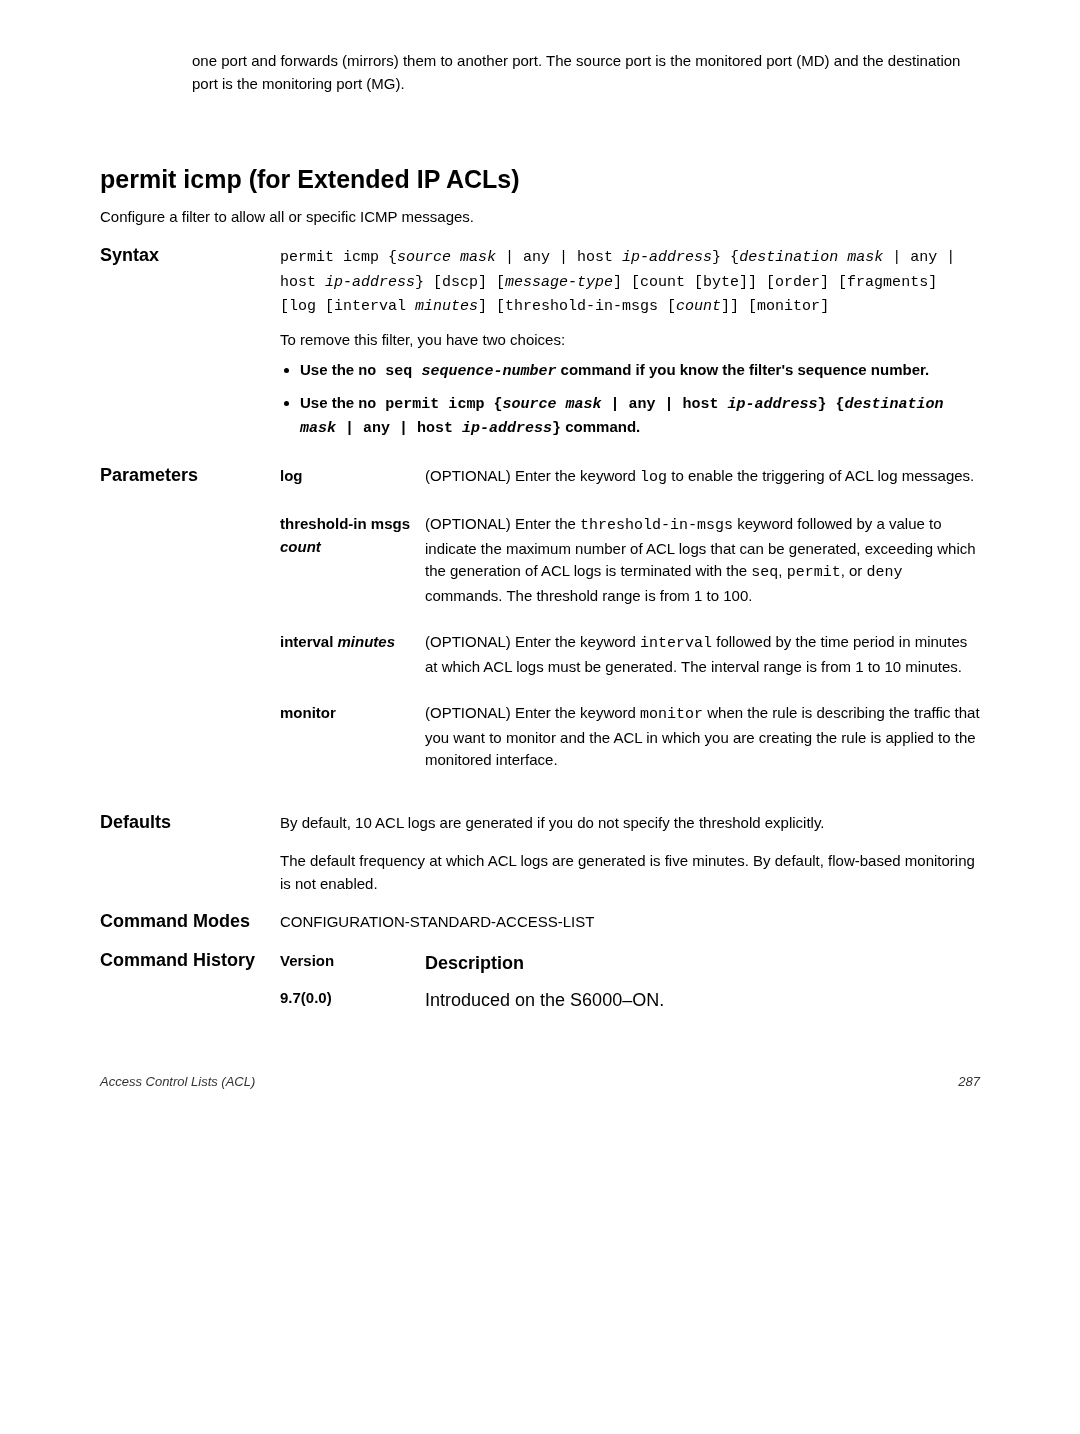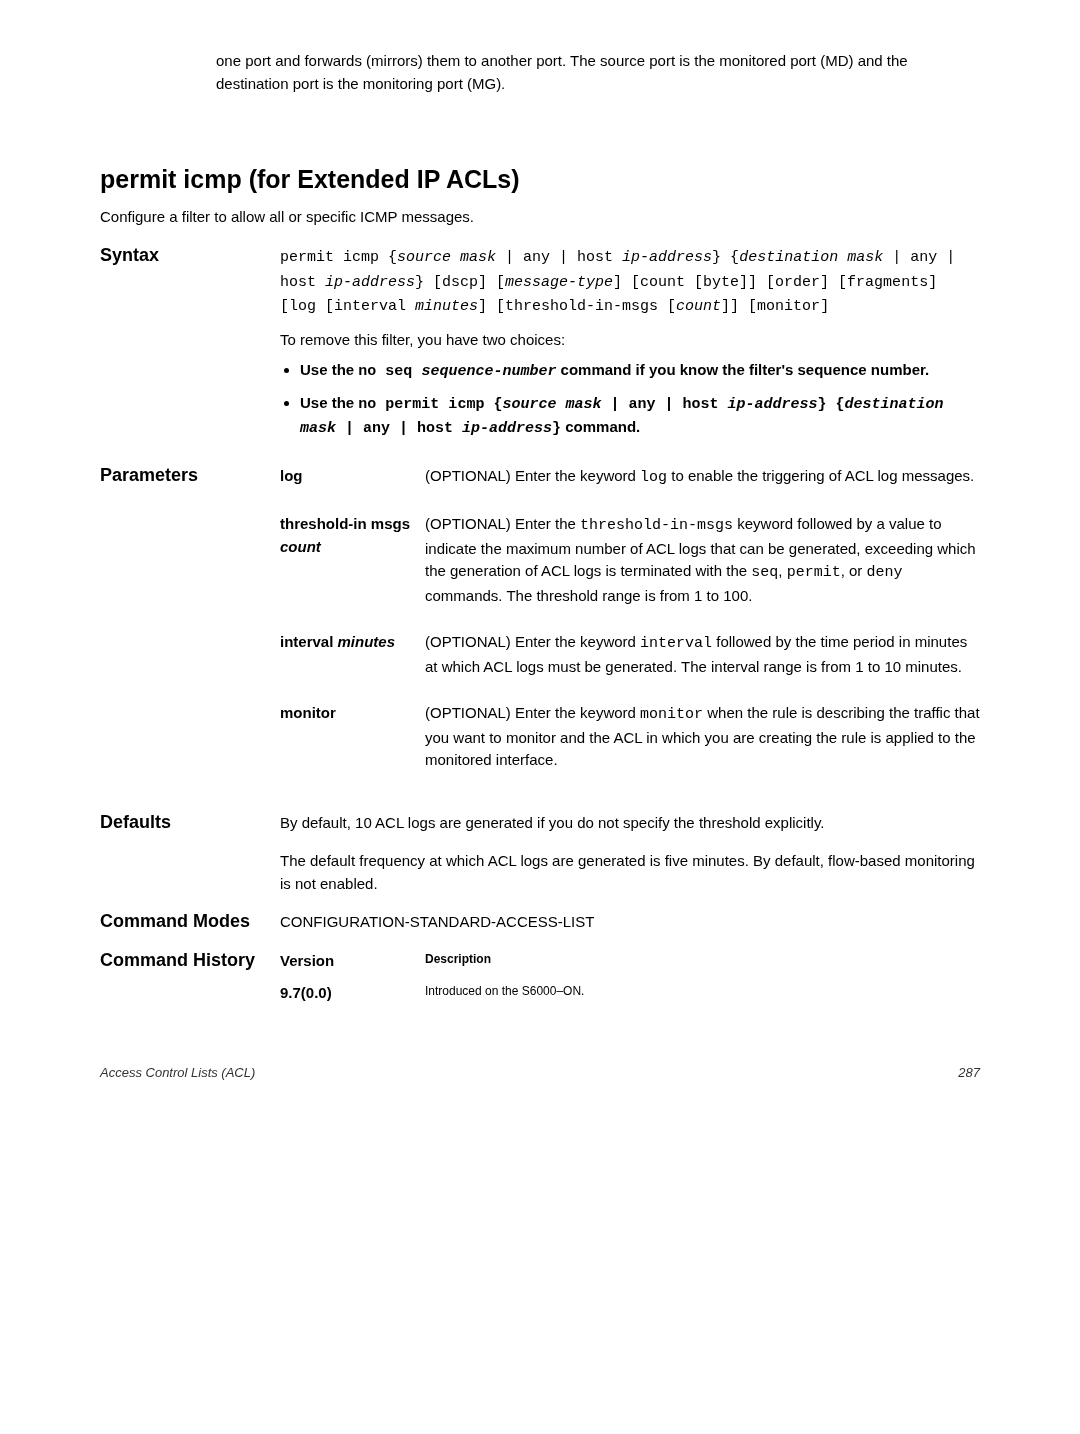--- a/index.html
+++ b/index.html
@@ -7,21 +7,21 @@
     padding: 0;
     font-family: -apple-system, BlinkMacSystemFont, "Segoe UI", Arial, sans-serif;
     background: #fff;
     color: #000;
     width: 1080px;
   }
   .page {
     padding: 50px 100px 30px 100px;
   }
   .intro {
-    margin-left: 116px;
+    margin-left: 92px;
     margin-bottom: 70px;
     font-size: 15px;
     line-height: 1.5;
   }
   h1 {
     font-size: 25px;
     font-weight: 700;
     margin: 0 0 14px 0;
   }
   .subtitle {
@@ -78,21 +78,21 @@
     margin-bottom: 10px;
   }
   .version-label {
     width: 145px;
     flex-shrink: 0;
     font-weight: 700;
     font-size: 15px;
   }
   .version-desc {
     flex: 1;
-    font-size: 12px;
+    font-size: 18px;
   }
   .footer {
     margin-top: 50px;
     display: flex;
     justify-content: space-between;
     font-size: 13px;
     color: #333;
     font-style: italic;
   }
   .spacer {

